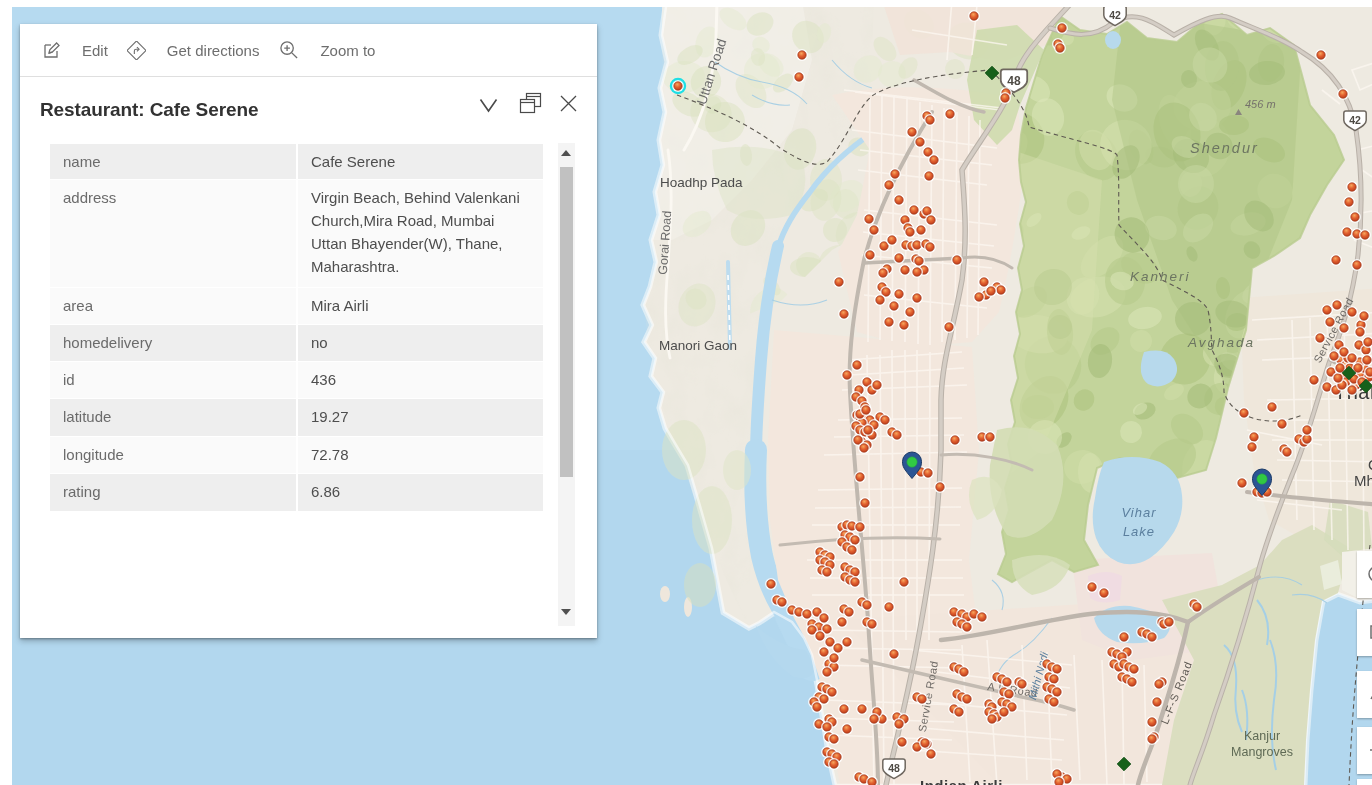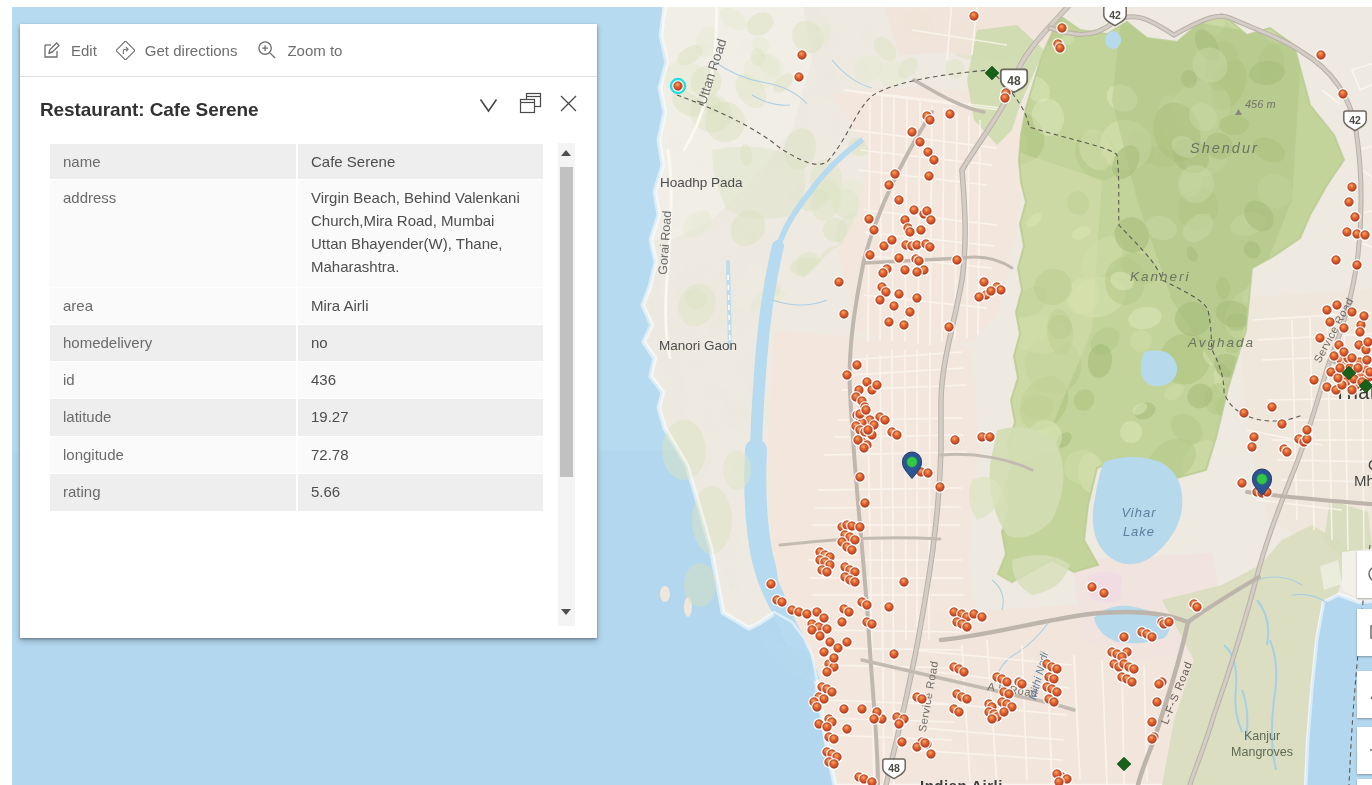--- a/index.html
+++ b/index.html
@@ -4,21 +4,21 @@
 <style>
 * { margin:0; padding:0; box-sizing:border-box; }
 html,body { width:1372px; height:785px; overflow:hidden; background:#ffffff;
   font-family:"Liberation Sans",sans-serif; }
 #stage { position:relative; width:1372px; height:785px; background:#fff; }
 #mapwrap { position:absolute; left:0; top:7px; width:1372px; height:778px; overflow:hidden; }
 #panel { position:absolute; left:20px; top:24px; width:577px; height:614px; background:#fff;
   box-shadow:0 1px 2px rgba(0,0,0,0.3), 0 3px 6px rgba(0,0,0,0.25); }
 #toolbar { position:absolute; left:0; top:0; width:100%; height:53px; border-bottom:1px solid #dfdfdf;
   display:flex; align-items:center; color:#6e6e6e; font-size:15px; }
-.tbtn { display:flex; align-items:center; gap:10px; }
+.tbtn { display:flex; align-items:center; gap:21px; }
 #title { position:absolute; left:20px; top:75px; font-size:19px; font-weight:bold; color:#323232; letter-spacing:-0.1px;text-align:right; }
 #tablewrap { position:absolute; left:28px; top:119px; width:517px; height:480px; overflow:hidden; }
 table { border-collapse:separate; border-spacing:2px 1px; width:497px; table-layout:fixed; }
 td { font-size:15px; vertical-align:top; padding:6px 13px; line-height:23px; }
 td.k { color:#6b6b6b; width:246px; }
 td.v { color:#4e4e4e; }
 tr.odd td { background:#eeeeee; }
 tr.even td { background:#fafafa; }
 #sbar { position:absolute; left:538px; top:119px; width:17px; height:483px; background:#f4f4f4; }
 #sthumb { position:absolute; left:2px; top:24px; width:13px; height:310px; background:#c1c1c1; }
@@ -968,21 +968,21 @@
         <tr class="odd">
               <td class="k" style="height:37px;">latitude</td>
               <td class="v">19.27</td>
             </tr>
         <tr class="even">
               <td class="k" style="height:36px;">longitude</td>
               <td class="v">72.78</td>
             </tr>
         <tr class="odd">
               <td class="k" style="height:37px;">rating</td>
-              <td class="v">5.66</td>
+              <td class="v">6.86</td>
             </tr>
       </tbody>
         </table>
     </div>
     <div id="sbar">
       <div class="arr" style="top:7px; border-left:5px solid transparent; border-right:5px solid transparent; border-bottom:6px solid #505050;"></div>
       <div id="sthumb"></div>
       <div class="arr" style="top:466px; border-left:5px solid transparent; border-right:5px solid transparent; border-top:6px solid #505050;"></div>
     </div>
   </div>

